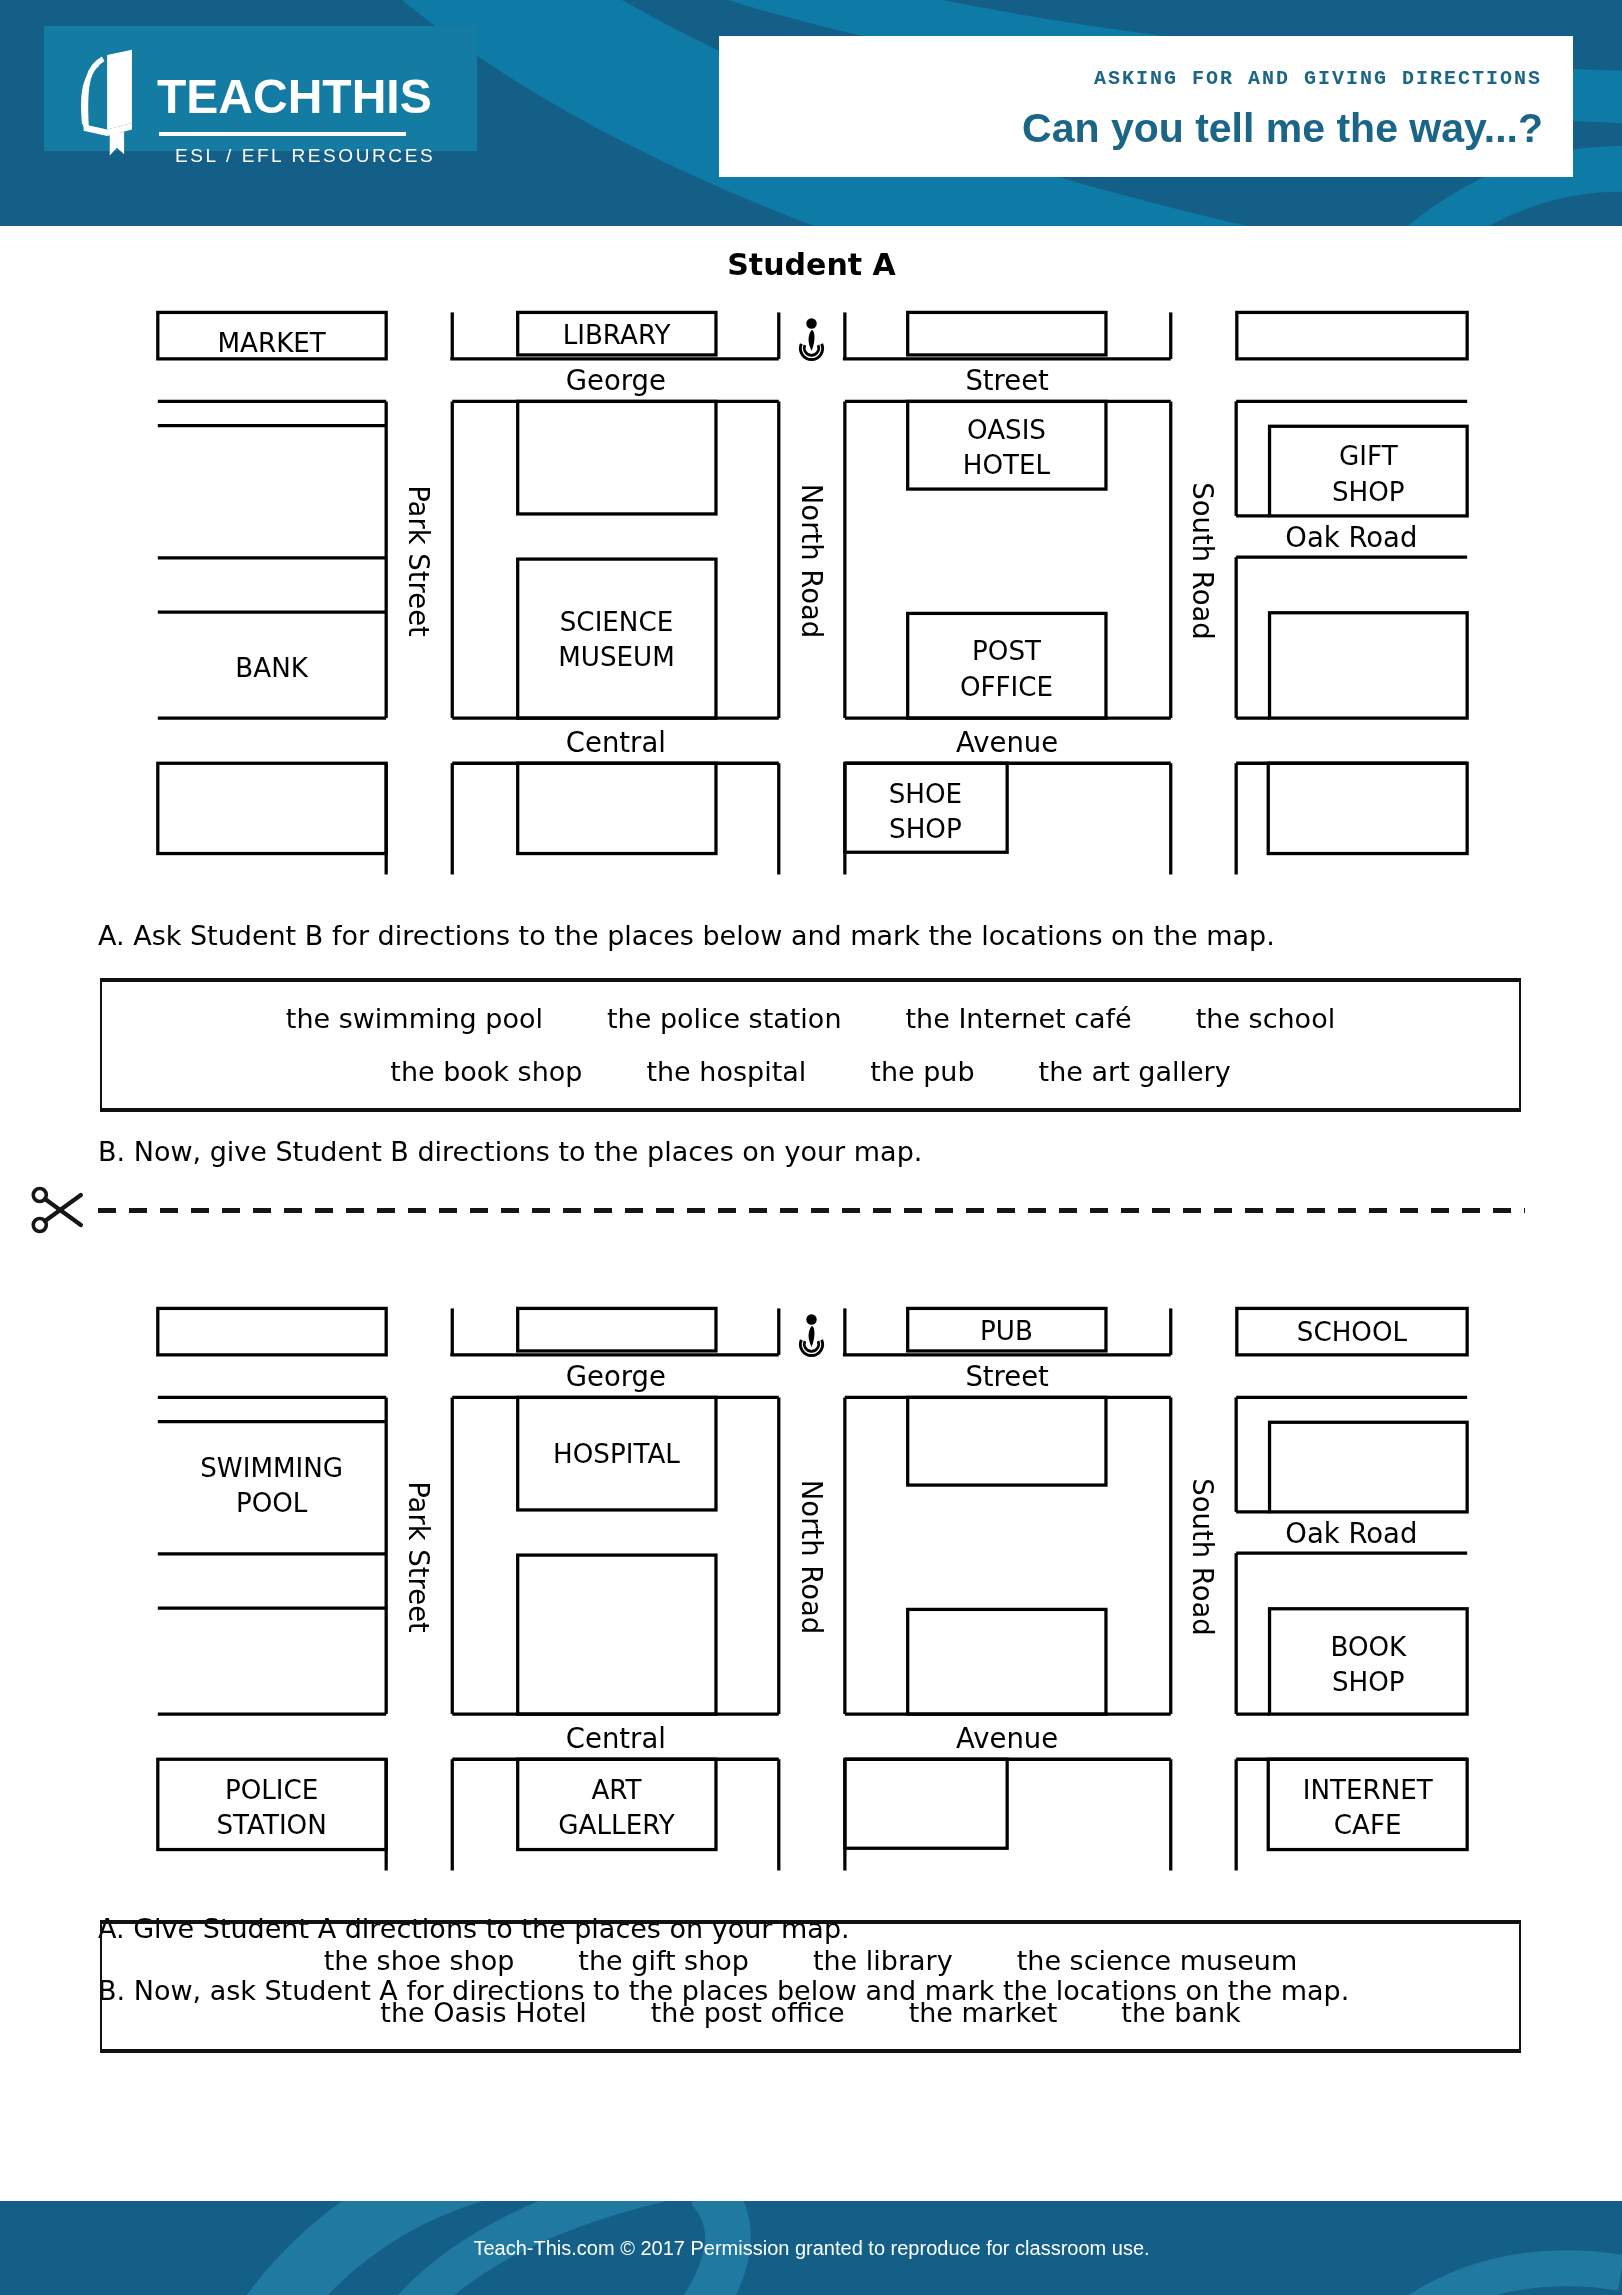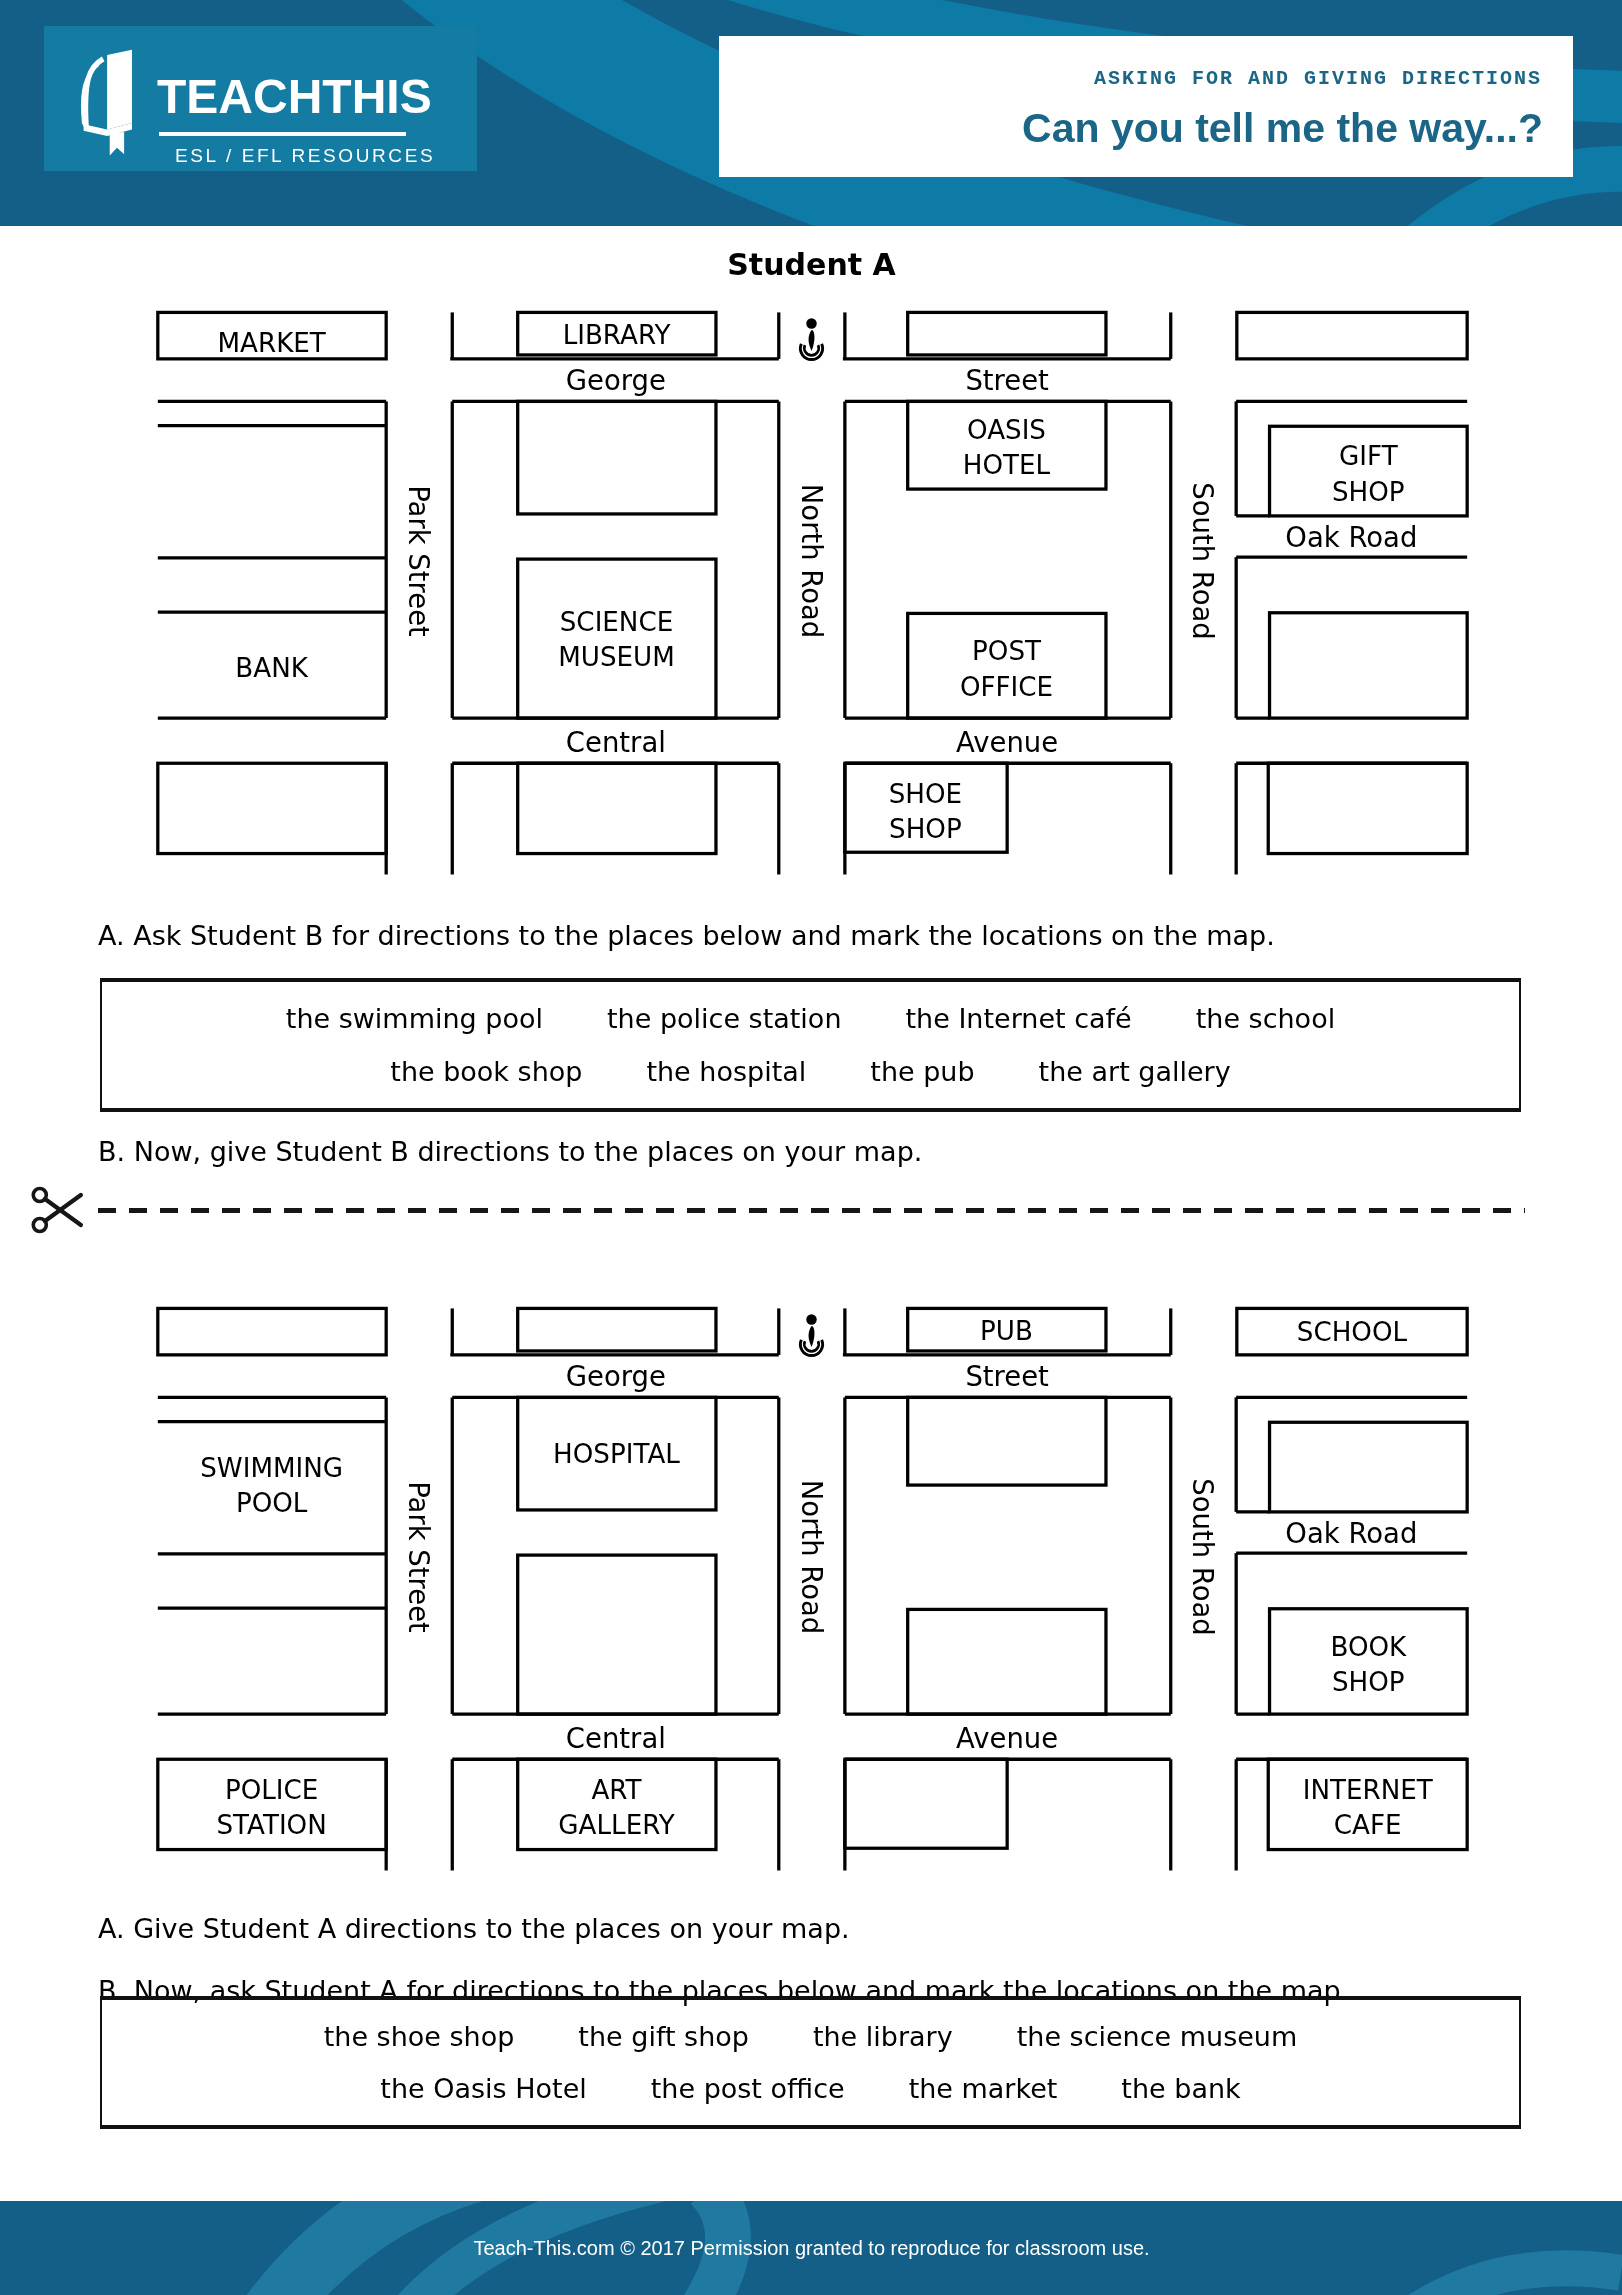--- a/index.html
+++ b/index.html
@@ -9,21 +9,21 @@
     font-family:"DejaVu Sans", sans-serif; color:#000; overflow:hidden;
     margin:0 auto;
   }
   
   .header {
     position:absolute; left:0; top:0; width:1623px; height:226px;
     background:#135f87; overflow:hidden;
   }
   .header svg.deco { position:absolute; left:0; top:0; }
   .logo-box {
-    position:absolute; left:44px; top:26px; width:433px; height:145px;
+    position:absolute; left:44px; top:26px; width:433px; height:125px;
     background:#147ba3;
   }
   .logo-book { position:absolute; left:19.6px; top:17px; }
   .logo-title {
     position:absolute; left:113px; top:43px; color:#fff;
     font-family:"Liberation Sans", sans-serif; font-weight:bold;
     font-size:48px; letter-spacing:0px; white-space:nowrap;
   }
   .logo-rule { position:absolute; left:115px; top:106px; width:247px; height:3.9px; background:#fff; }
   .logo-sub {
@@ -316,21 +316,21 @@
       <text class="bldg-label" x="942" y="1214">ART</text>
       <text class="bldg-label" x="942" y="1267">GALLERY</text>
       <text class="bldg-label" x="2090" y="1214">INTERNET</text>
       <text class="bldg-label" x="2090" y="1267">CAFE</text>
     </g>
   </svg>
 
   <div class="task" style="top:1912px">A. Give Student A directions to the places on your map.</div>
   <div class="task" style="top:1974px">B. Now, ask Student A for directions to the places below and mark the locations on the map.</div>
 
-  <div class="word-box" style="top:1996px; height:125px">
+  <div class="word-box" style="top:1920px; height:125px">
     <div class="word-row">
       <span>the shoe shop</span>
       <span>the gift shop</span>
       <span>the library</span>
       <span>the science museum</span>
     </div>
     <div class="word-row">
       <span>the Oasis Hotel</span>
       <span>the post office</span>
       <span>the market</span>

